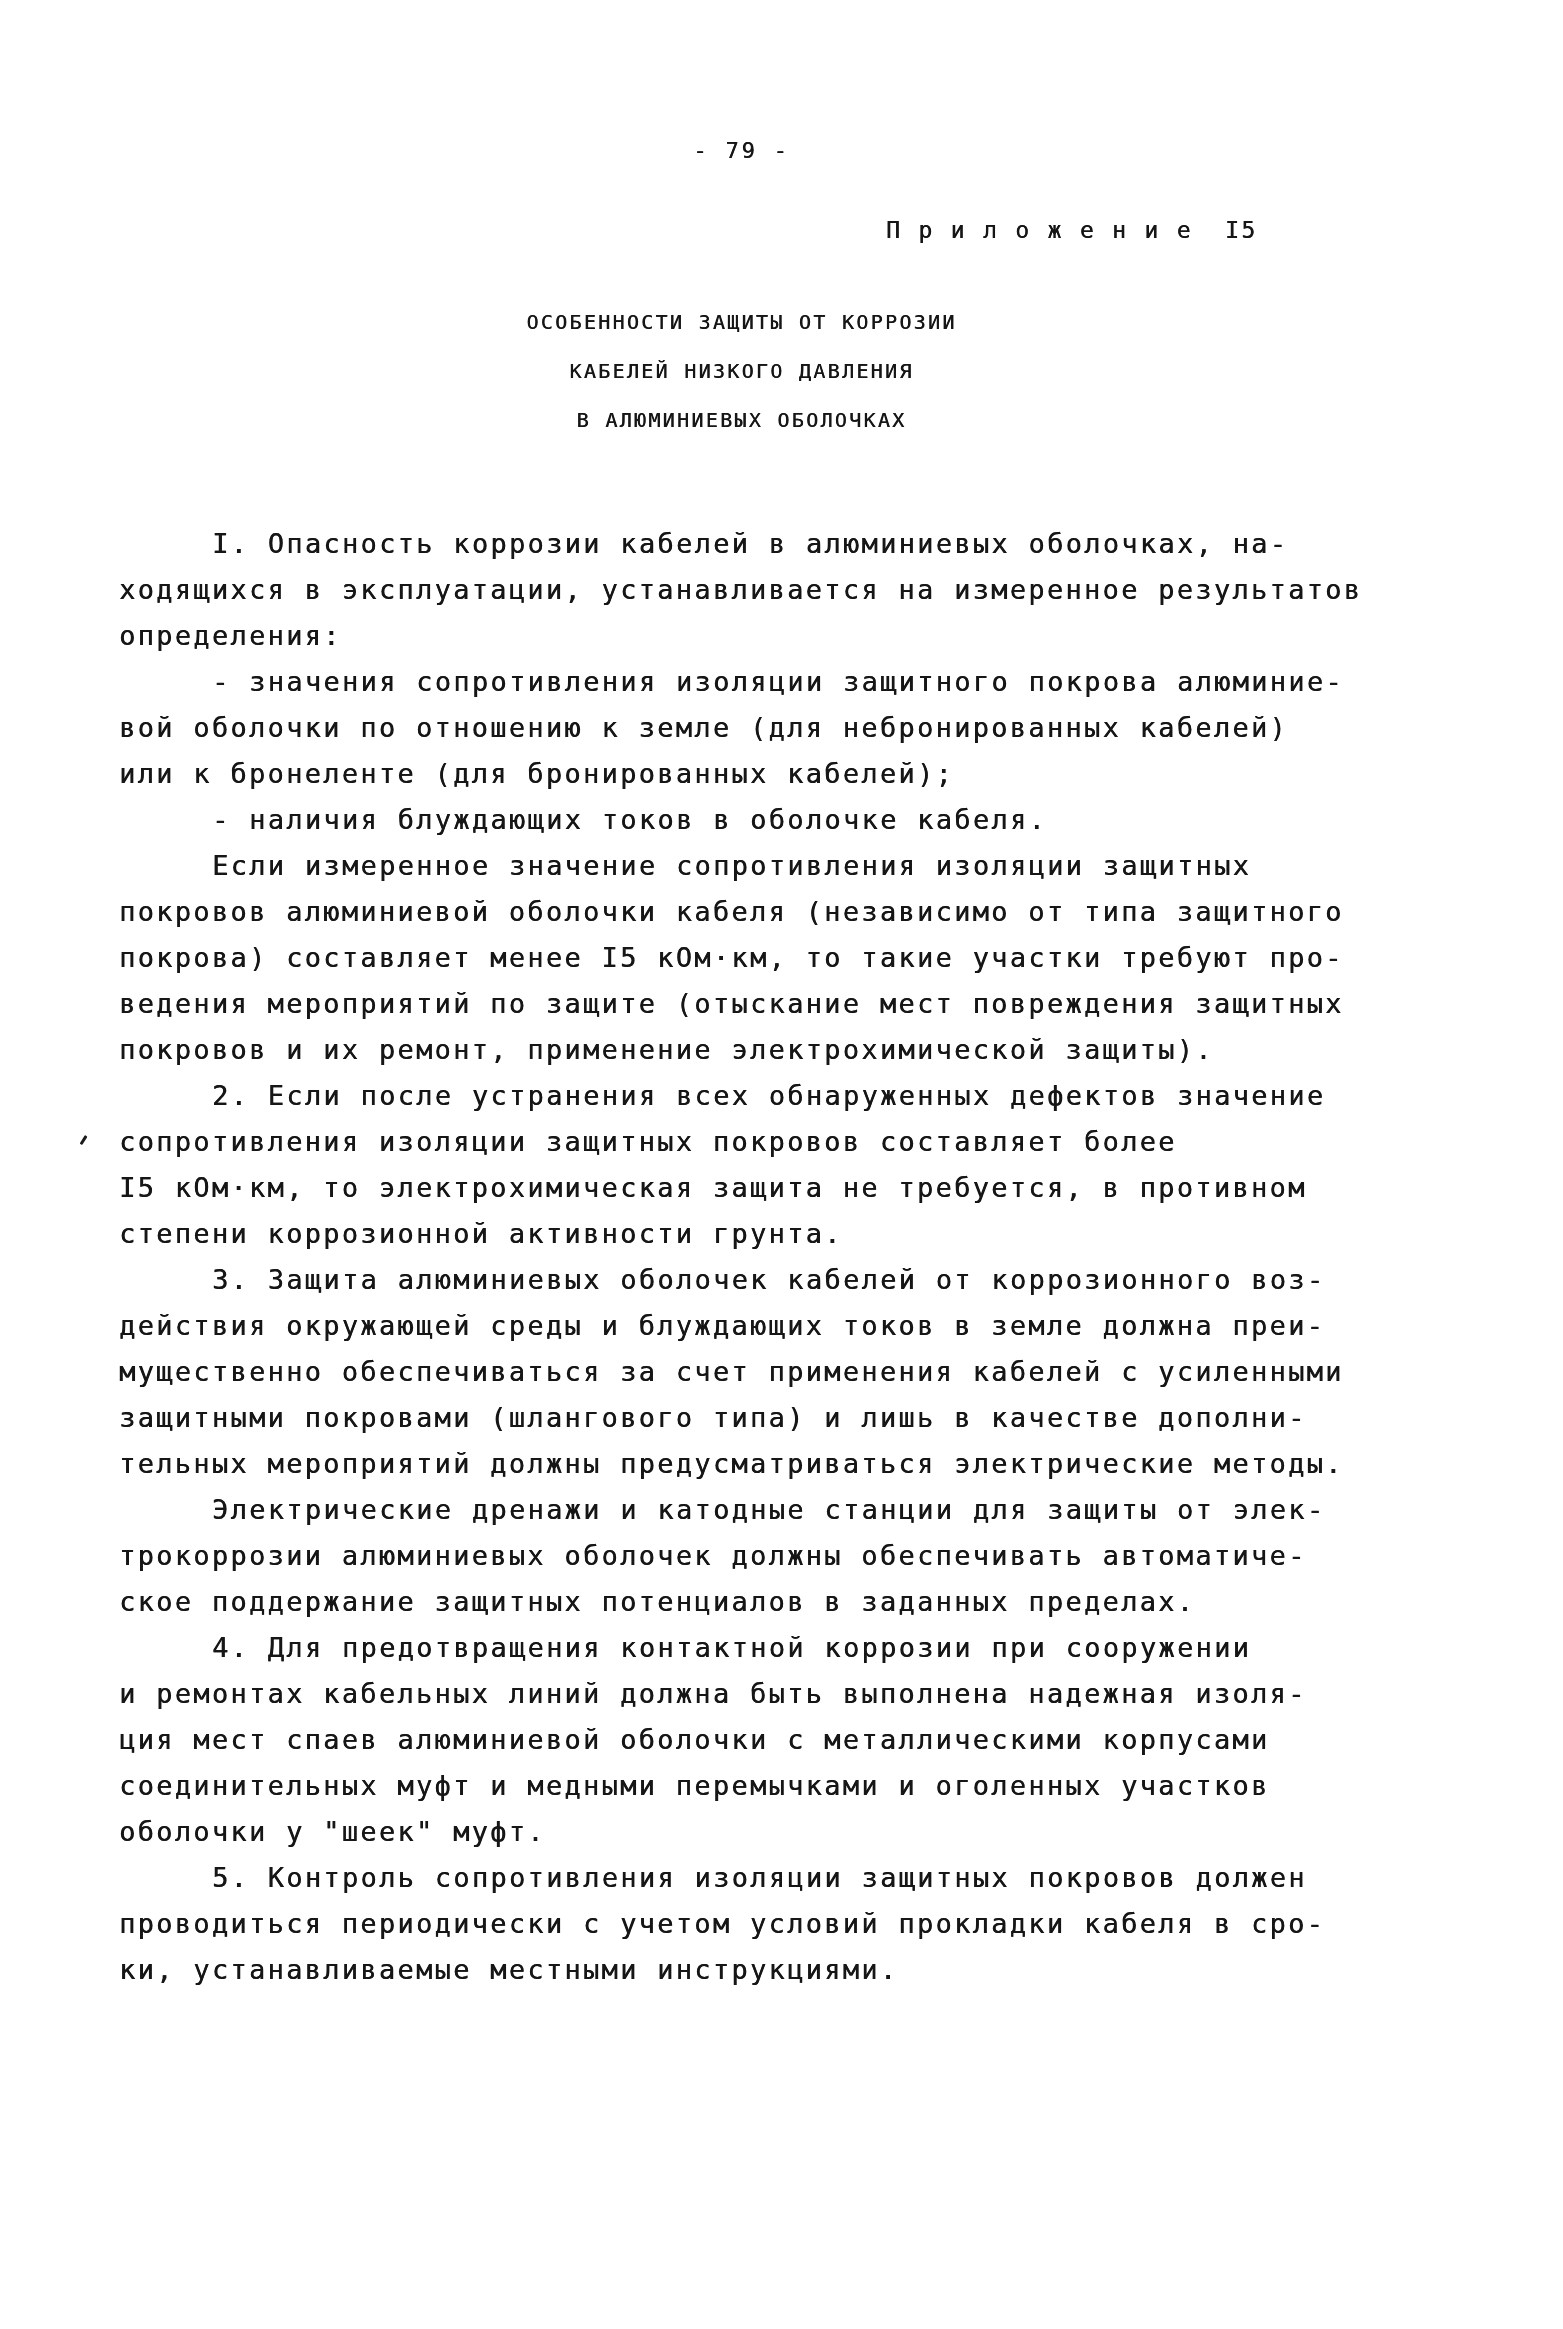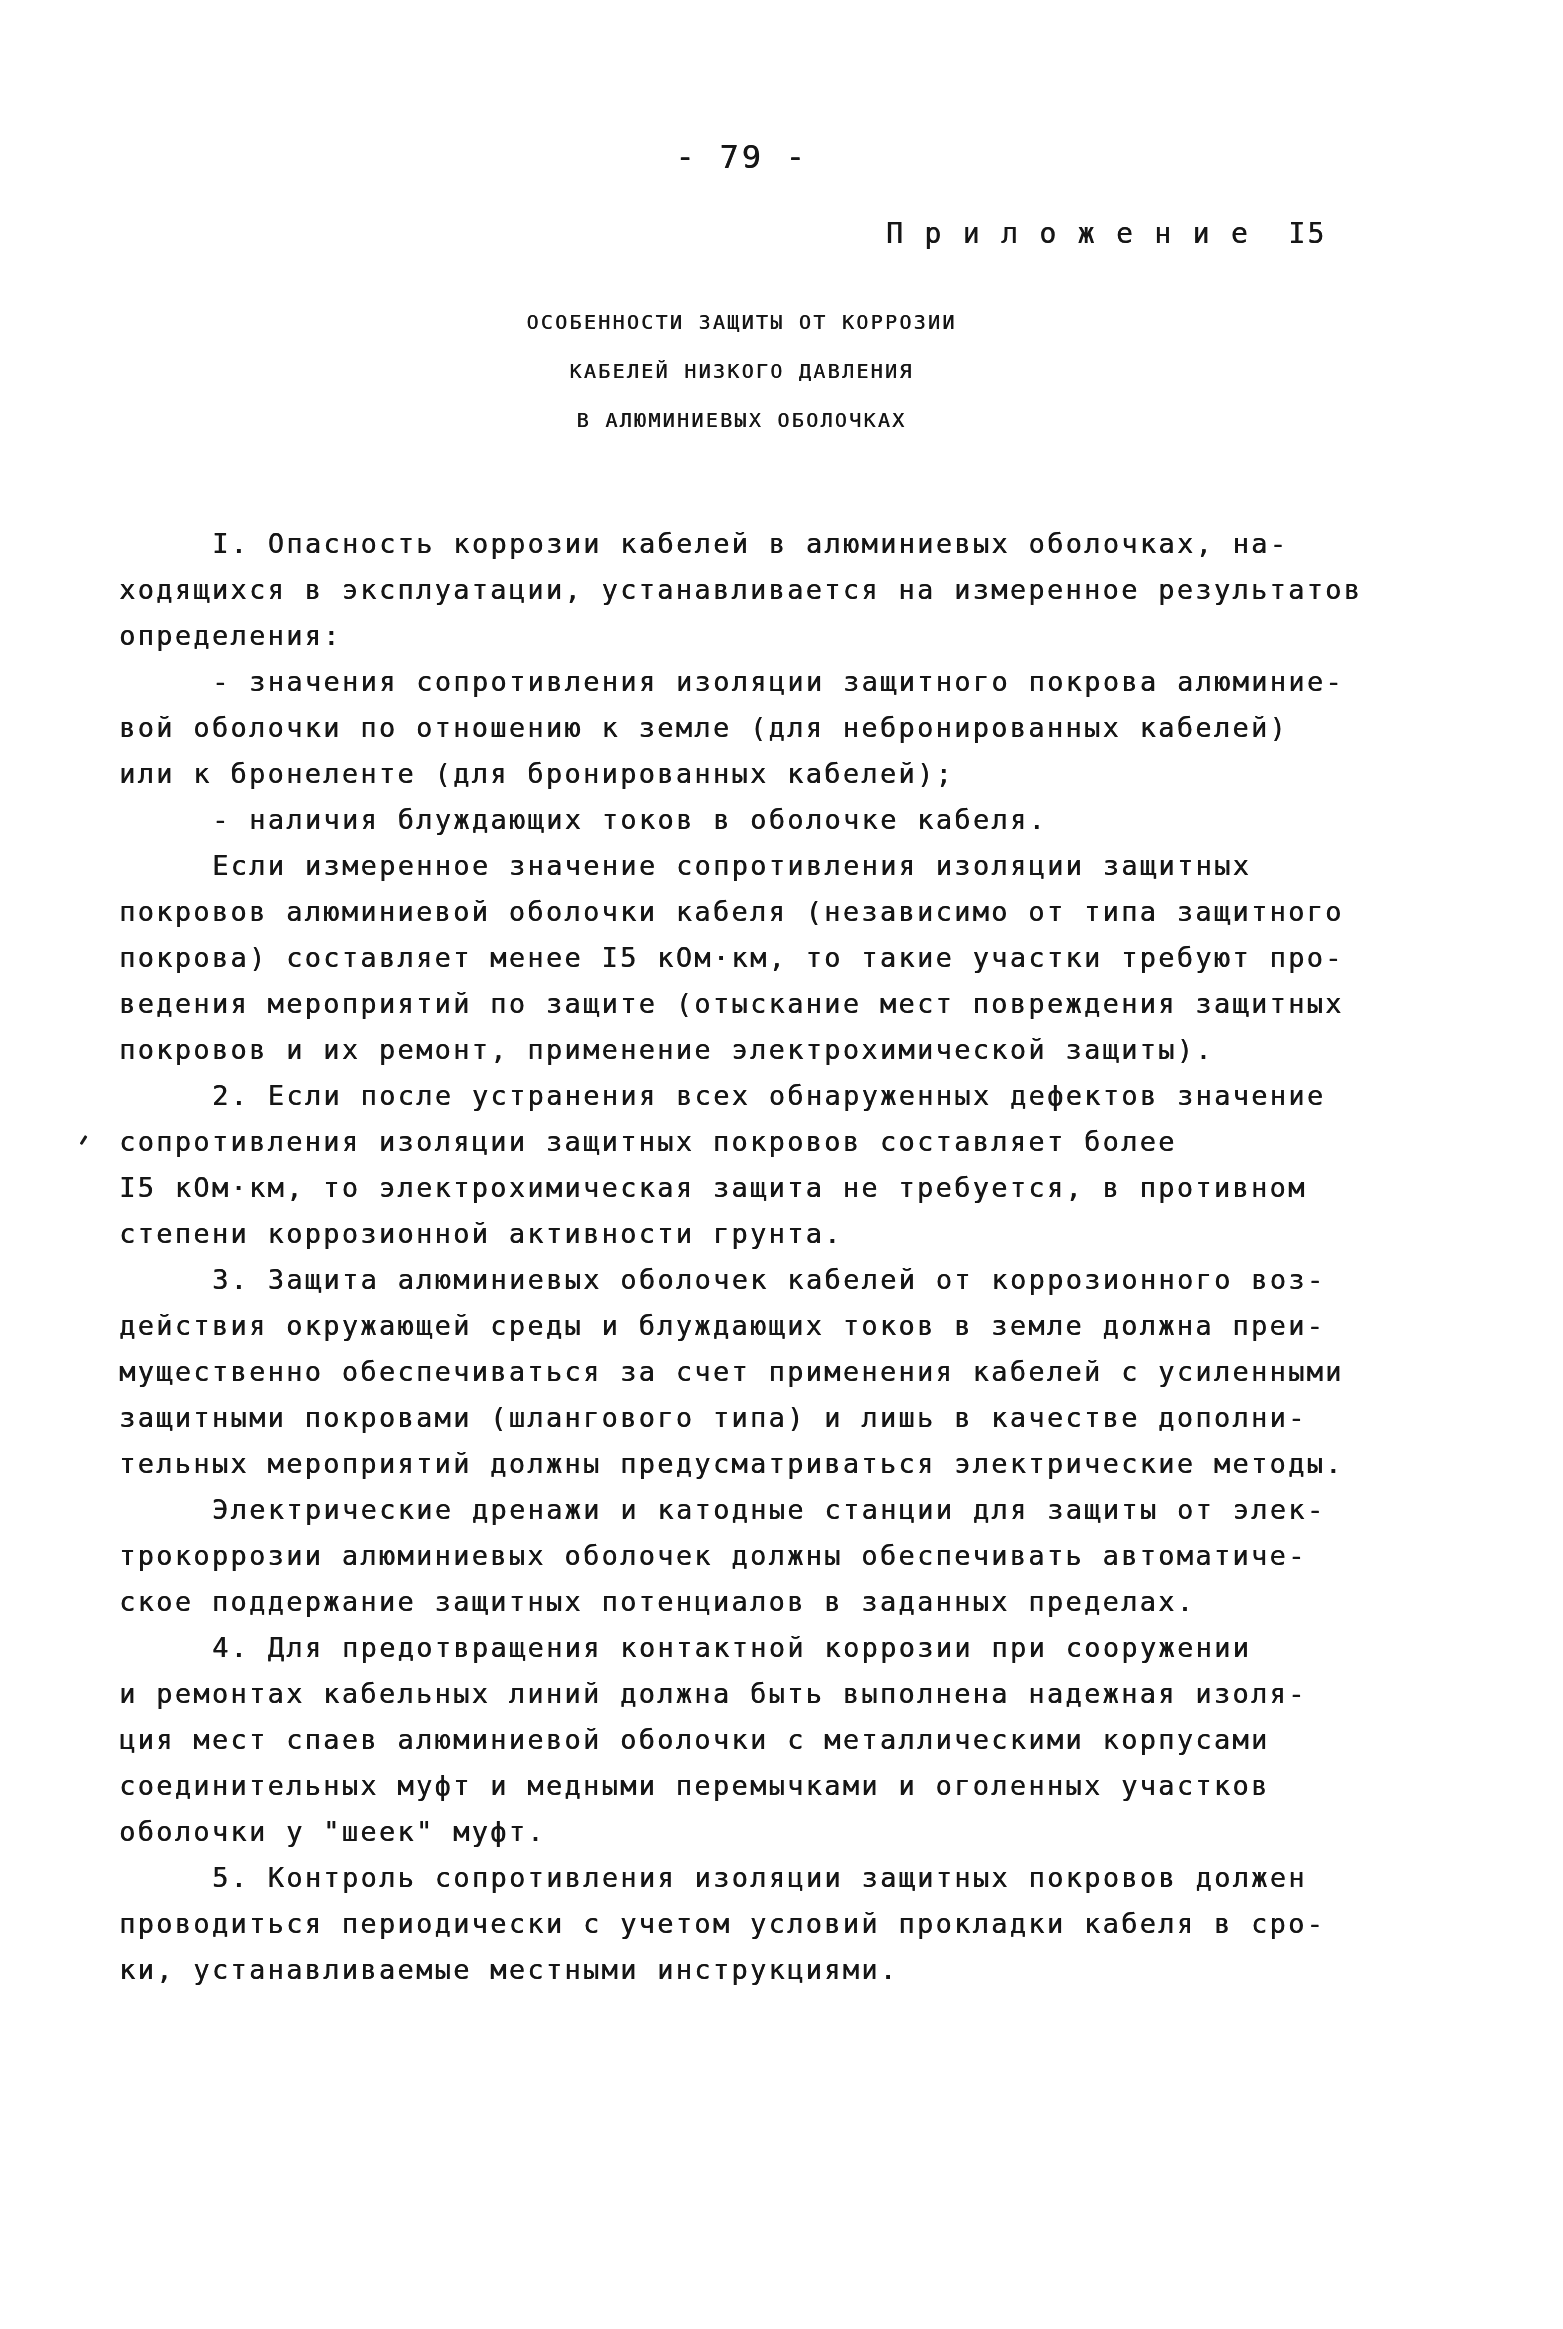--- a/index.html
+++ b/index.html
@@ -19,29 +19,29 @@
     color: #161616;
     font-family: "DejaVu Sans Mono", "Liberation Mono", monospace;
     text-shadow: 0.4px 0.2px 0 currentColor;
   }
   .page-number {
     position: absolute;
     top: 138px;
     left: 119px;
     width: 1245px;
     text-align: center;
-    font-size: 32px;
+    font-size: 22px;
     letter-spacing: 2.8px;
     white-space: pre;
   }
   .appendix {
     position: absolute;
     top: 217px;
     left: 886px;
-    font-size: 28px;
+    font-size: 23px;
     letter-spacing: 2.3px;
     white-space: pre;
   }
   .doc-title {
     position: absolute;
     top: 298px;
     left: 119px;
     width: 1245px;
     text-align: center;
     font-size: 20px;

